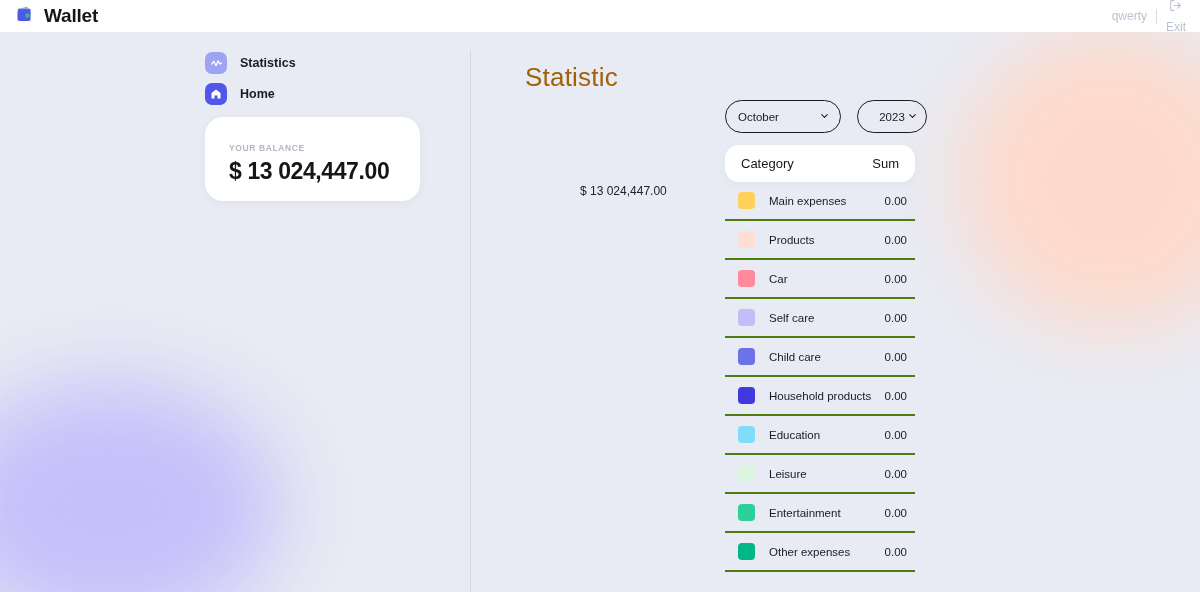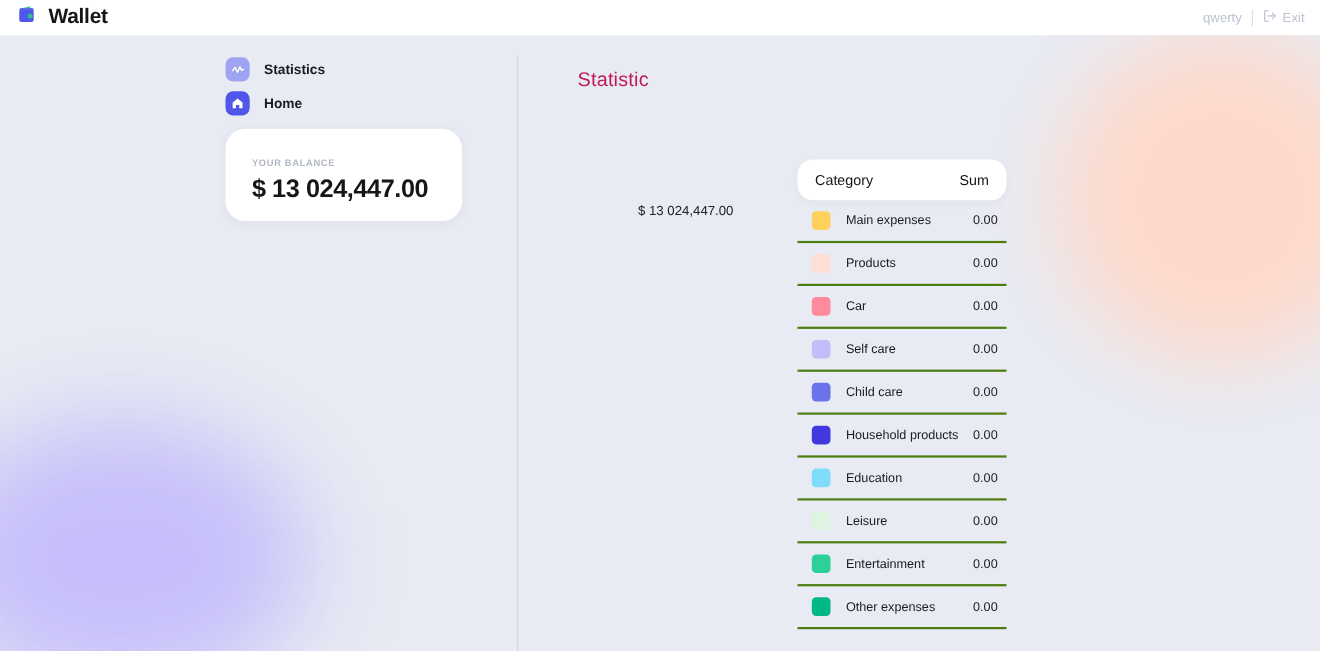--- a/index.html
+++ b/index.html
@@ -36,21 +36,21 @@
     padding: 0 14px;
     z-index: 20;
   }
   .brand { display: flex; align-items: center; gap: 9px; }
   .brand-title { font-size: 19px; font-weight: bold; color: #16161a; letter-spacing: -.2px; }
   .topbar-right {
     margin-left: auto; display: flex; align-items: center; gap: 9px;
     font-size: 12px; color: #bcc2d2;
   }
   .vbar { width: 1px; height: 15px; background: #d7dbe6; }
-  .exit-link { display: flex; align-items: center; gap: 5px; color: #bcc2d2; }
+  .exit-link { display: flex; align-items: center; gap: 5px; color: #bcc2d2; flex-direction: column; }
 
   
   .main { position: absolute; top: 32px; left: 0; right: 0; bottom: 0; z-index: 10; }
   .divider {
     position: absolute; left: 470px; top: 18px; bottom: 0;
     width: 1px; background: #d4d9e6;
   }
 
   
   .sidebar { position: absolute; left: 205px; top: 20px; width: 215px; }
@@ -96,21 +96,21 @@
     display: grid; grid-template-columns: 1fr 1fr 1fr;
     padding: 13px 14px;
   }
   .cur-row div { color: #fff; font-size: 11.5px; text-align: center; }
   .waves { position: absolute; left: 0; right: 0; bottom: 0; height: 108px; }
 
   
   .stat-area { position: absolute; left: 470px; top: 0; right: 0; bottom: 0; }
   .stat-title {
     position: absolute; left: 55px; top: 30px;
-    font-size: 18px; color: #be185d; font-weight: 400; letter-spacing: .2px;
+    font-size: 26px; color: #a16207; font-weight: 400; letter-spacing: .2px;
   }
   .donut-label {
     position: absolute; left: 110px; top: 152px;
     font-size: 12px; color: #22222a;
   }
 
   .selects { position: absolute; left: 255px; top: 68px; display: flex; gap: 16px; }
   .pill {
     position: relative;
     border: 1.3px solid #1b1b22; border-radius: 22px;
@@ -213,20 +213,38 @@
         <div class="balance-label">YOUR BALANCE</div>
         <div class="balance-value">$ 13 024,447.00</div>
       </div>
 
     </div>
 
     <div class="stat-area">
       <div class="stat-title">Statistic</div>
       <div class="donut-label">$ 13 024,447.00</div>
 
+      <div class="selects">
+        <div class="pill pill-month">
+          <span>October</span>
+          <span class="chev">
+            <svg width="11" height="11" viewBox="0 0 24 24" fill="none" stroke="#1b1b22" stroke-width="2.2" stroke-linecap="round" stroke-linejoin="round">
+                <polyline points="6 9 12 15 18 9"></polyline>
+              </svg>
+          </span>
+        </div>
+        <div class="pill pill-year">
+          <span>2023</span>
+          <span class="chev">
+            <svg width="11" height="11" viewBox="0 0 24 24" fill="none" stroke="#1b1b22" stroke-width="2.2" stroke-linecap="round" stroke-linejoin="round">
+                <polyline points="6 9 12 15 18 9"></polyline>
+              </svg>
+          </span>
+        </div>
+      </div>
 
       <div class="cat-table">
         <div class="cat-head">
           <span>Category</span>
           <span>Sum</span>
         </div>
         <div id="cat-rows">
             <div class="cat-row">
               <span class="swatch" style="background: rgb(255, 209, 92);"></span>
               <span class="cat-name">Main expenses</span>

